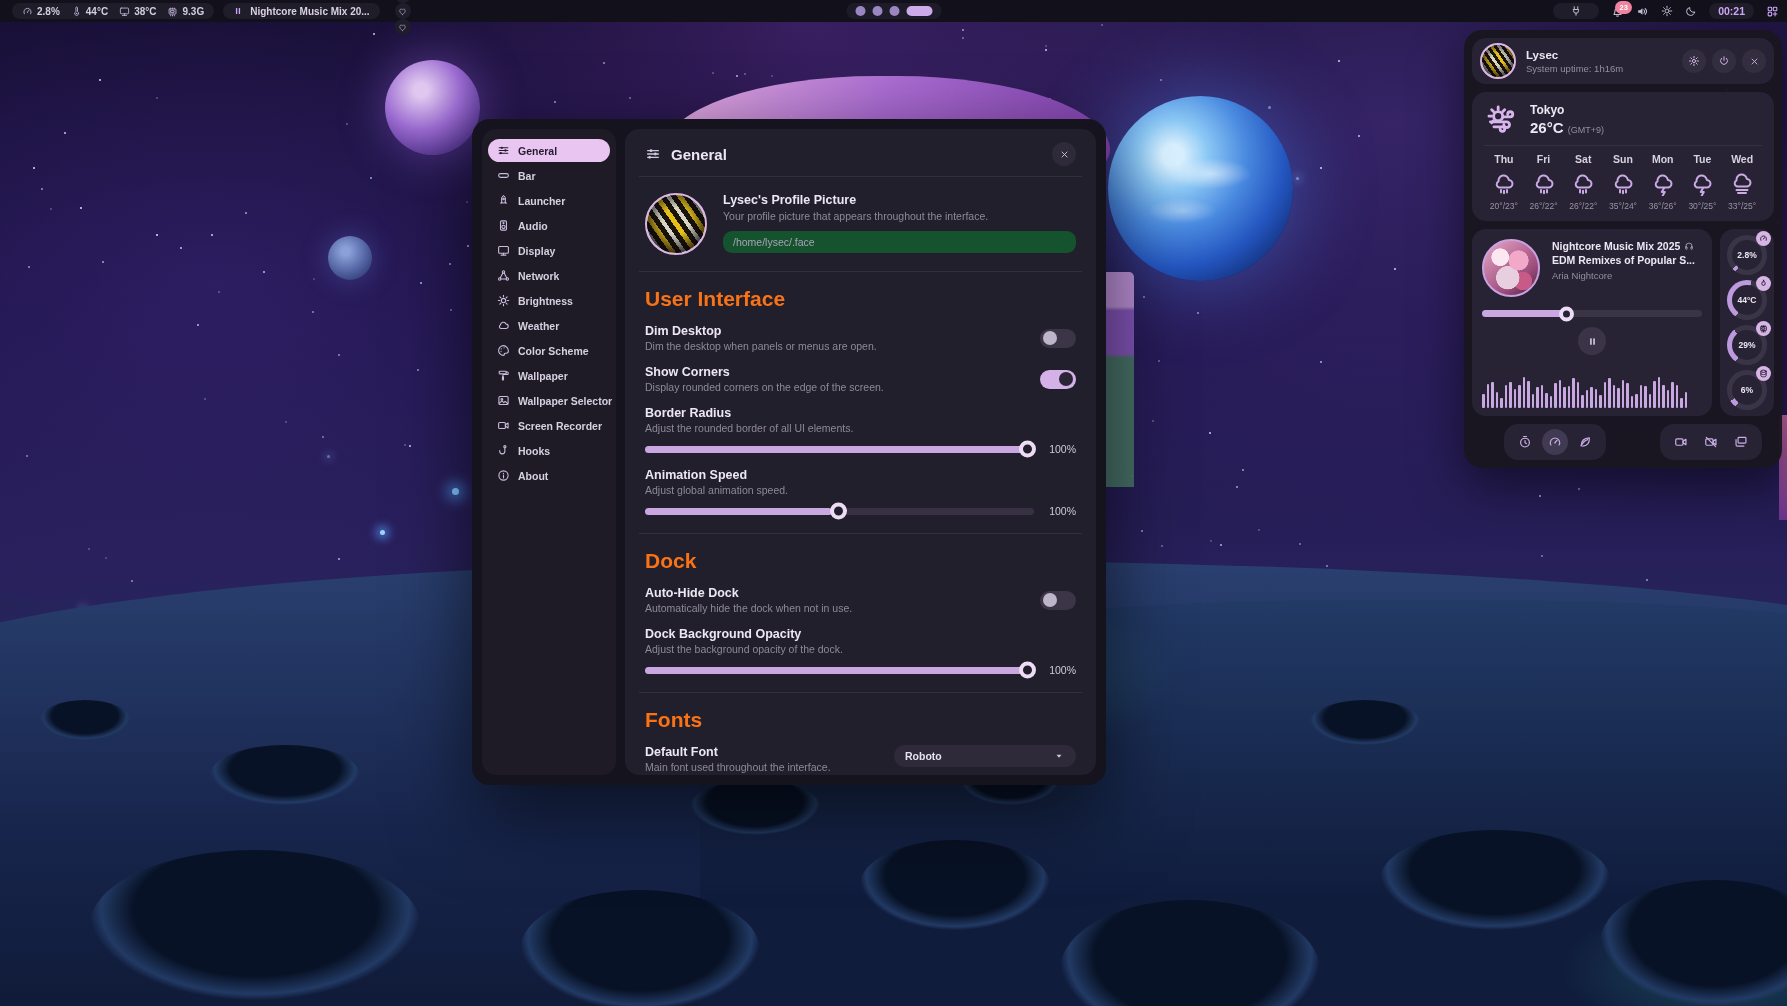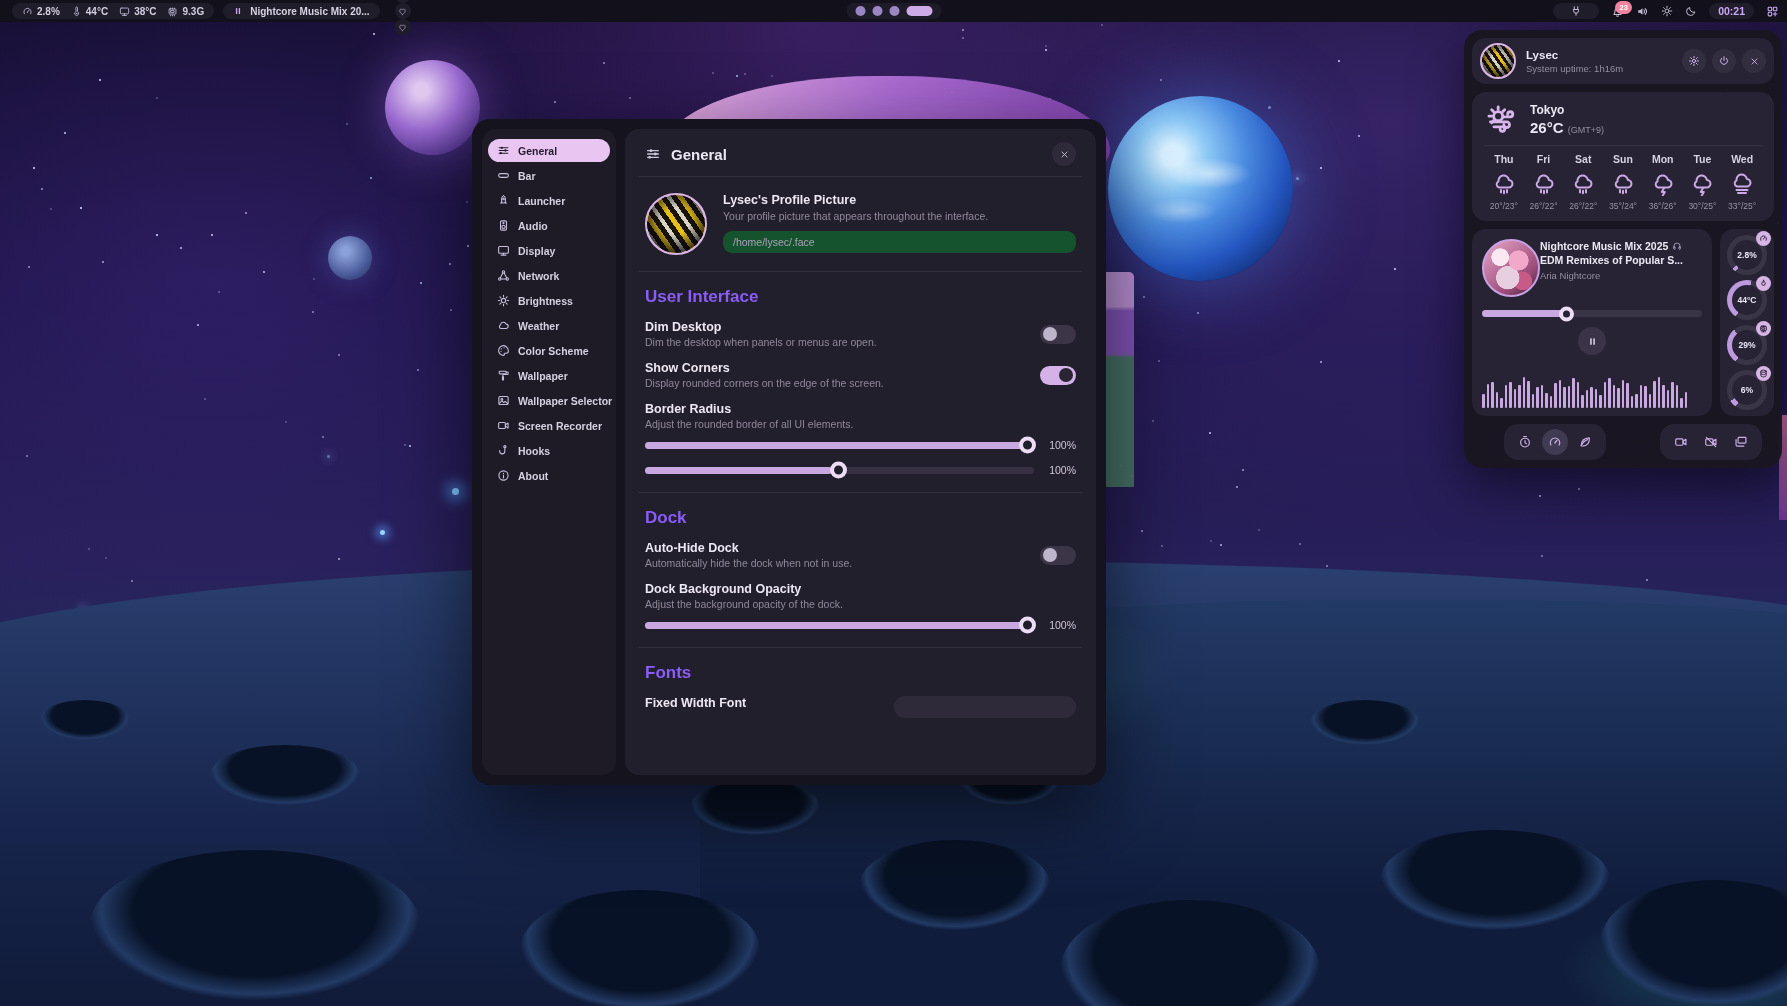--- a/index.html
+++ b/index.html
@@ -87,21 +87,21 @@
   .profile{display:flex;gap:16px;margin-top:16px;align-items:flex-start;}
   .avatar-big{width:58px;height:58px;border-radius:50%;border:2px solid #d9b4e4;position:relative;overflow:hidden;flex:none;
     background:repeating-linear-gradient(55deg,#e6c019 0 5px,#191308 5px 10px,#d8d5c8 10px 14px,#191308 14px 19px);}
   .avatar-big::after{content:"";position:absolute;inset:0;border-radius:50%;
     background:radial-gradient(circle at 50% 45%, rgba(0,0,0,0) 30%, rgba(8,6,12,.85) 78%);}
   .profile-col{flex:1;}
   .p-title{font-size:12.5px;font-weight:700;color:#ece7f3;}
   .p-desc{font-size:10.5px;color:#8e8899;margin-top:3px;}
   .path-input{margin-top:9px;width:100%;height:22px;border-radius:9px;background:#14532d;border:none;outline:none;
     color:#aaa3b8;font-size:10.5px;padding:0 10px;box-sizing:border-box;font-family:"Liberation Sans",sans-serif;}
-  .sec-title{font-size:17px;font-weight:700;color:#8b5cf6;margin:15px 0 2px;}
+  .sec-title{font-size:21px;font-weight:700;color:#f97316;margin:15px 0 2px;}
   .row{margin-top:13px;}
   .row.flex{display:flex;align-items:center;justify-content:space-between;}
   .row-label{font-size:12.5px;font-weight:700;color:#ece7f3;}
   .row-desc{font-size:10.5px;color:#8e8899;margin-top:2px;}
   .toggle{width:36px;height:19px;border-radius:10px;background:#3b3547;position:relative;flex:none;cursor:pointer;}
   .toggle .t-knob{position:absolute;top:2.5px;left:3px;width:14px;height:14px;border-radius:50%;background:#bdb5ca;}
   .toggle.on{background:#d4b2e8;}
   .toggle.on .t-knob{left:auto;right:3px;background:#2a2435;}
   .slider-line{display:flex;align-items:center;gap:10px;margin-top:9px;}
   .s-track{flex:1;height:7px;border-radius:4px;background:#373143;position:relative;cursor:pointer;}
@@ -134,21 +134,21 @@
   .w-temp{font-size:15px;font-weight:700;color:#ece7f3;margin-top:2px;}
   .w-tz{font-size:9px;color:#948da2;font-weight:400;}
   .w-hr{height:1px;background:#36313f;margin:9px 0 7px;}
   .w-days{display:grid;grid-template-columns:repeat(7,1fr);}
   .w-day{text-align:center;}
   .w-dname{font-size:10.5px;font-weight:700;color:#d8d2e0;}
   .w-day .ic{width:24px;height:24px;margin:7px auto 5px;color:#cbaae4;}
   .w-temps{font-size:8.5px;color:#9a93a8;}
   .mid-row{flex:1;display:flex;gap:8px;min-height:0;}
   .music-card{flex:1;padding:10px 10px 8px;box-sizing:border-box;display:flex;flex-direction:column;}
-  .m-head{display:flex;gap:0;}
+  .m-head{display:flex;gap:12px;}
   .album{width:54px;height:54px;border-radius:50%;border:2px solid #c9a0e0;flex:none;
     background:
       radial-gradient(circle at 30% 30%, #fce8f2 0 16%, rgba(0,0,0,0) 17%),
       radial-gradient(circle at 64% 36%, #f2a8c8 0 20%, rgba(0,0,0,0) 21%),
       radial-gradient(circle at 44% 68%, #e8cfe0 0 24%, rgba(0,0,0,0) 25%),
       radial-gradient(circle at 72% 74%, #c85a88 0 16%, rgba(0,0,0,0) 17%),
       linear-gradient(140deg,#e8a8c8 0%,#9a4a78 70%,#3a2238 100%);}
   .m-title{font-size:10.5px;font-weight:700;color:#ece7f3;line-height:1.35;display:flex;align-items:center;gap:4px;}
   .m-title .ic{width:10px;height:10px;color:#b0a8c0;flex:none;}
   .m-sub{font-size:10.5px;font-weight:700;color:#ece7f3;line-height:1.35;}
@@ -658,20 +658,24 @@
             </div>
         <div class="slider-line">
           <div class="s-track">
             <div class="s-fill" style="width:100%"></div>
             <div class="s-knob" style="left:calc(100% - 15px)"></div>
           </div>
           <span class="s-val">100%</span>
         </div>
           </div>
           <div class="row">
+            <div class="row-text">
+              <div class="row-label">Animation Speed</div>
+                   <div class="row-desc">Adjust global animation speed.</div>
+            </div>
         <div class="slider-line">
           <div class="s-track">
             <div class="s-fill" style="width:48%"></div>
             <div class="s-knob" style="left:calc(48% - 2px)"></div>
           </div>
           <span class="s-val">100%</span>
         </div>
           </div>
           <div class="hr" style="margin-top:16px"></div>
     <div class="sec-title">Dock</div>
@@ -692,20 +696,34 @@
         <div class="slider-line">
           <div class="s-track">
             <div class="s-fill" style="width:100%"></div>
             <div class="s-knob" style="left:calc(100% - 15px)"></div>
           </div>
           <span class="s-val">100%</span>
         </div>
           </div>
           <div class="hr" style="margin-top:16px"></div>
     <div class="sec-title">Fonts</div>
+          <div class="row flex" style="align-items:flex-start">
+            <div class="row-text">
+              <div class="row-label">Default Font</div>
+                   <div class="row-desc">Main font used throughout the interface.</div>
+            </div>
+      <div class="dropdown">
+        <span>Roboto</span>
+        <span class="chev">
+                <svg class="ic" viewBox="0 0 24 24" style="width:12px;height:12px">
+                  <path d="M7 9.5h10l-5 6z" fill="currentColor" stroke="none"></path>
+                </svg>
+              </span>
+            </div>
+          </div>
           <div class="row flex" style="align-items:flex-start">
             <div class="row-text">
               <div class="row-label">Fixed Width Font</div>
                    </div>
       <div class="dropdown">
         
         </div>
           </div>
         </div>
     </div>

